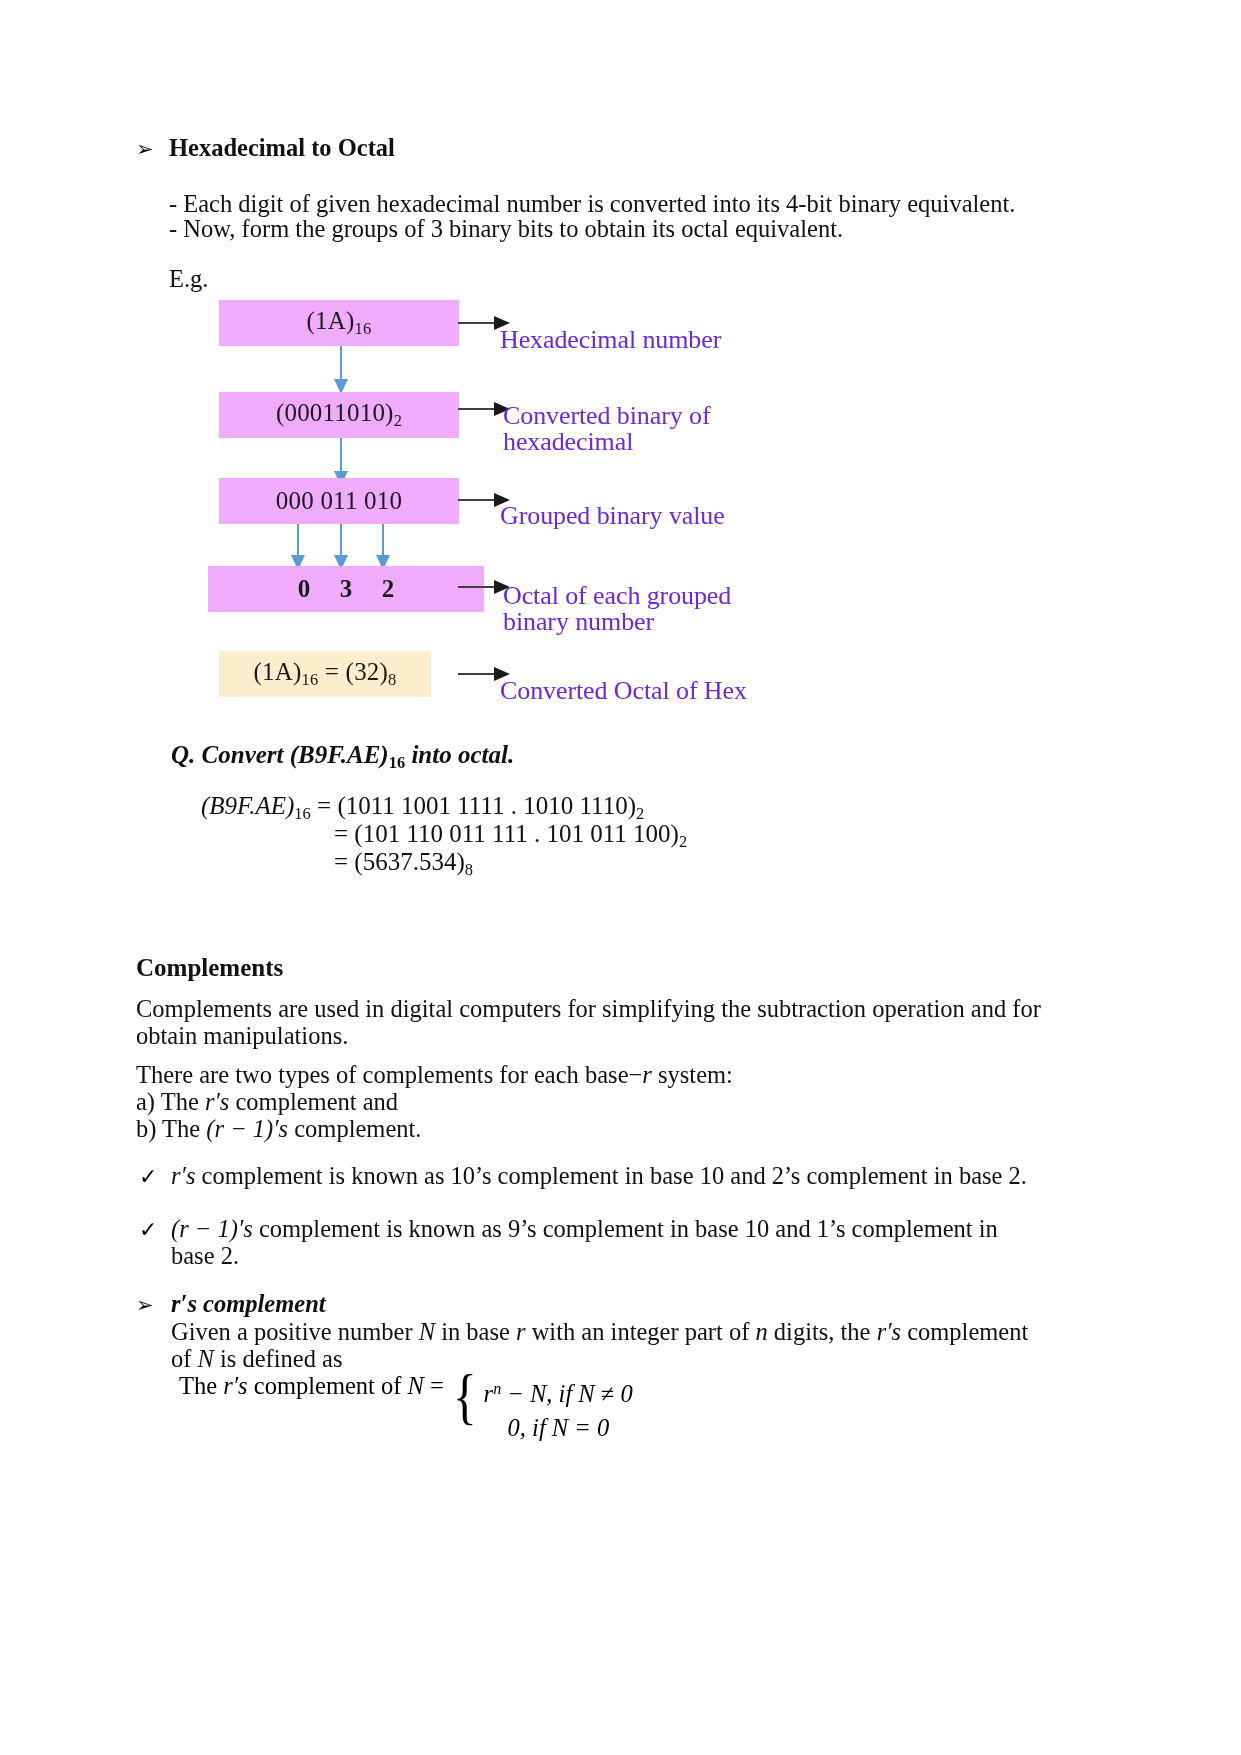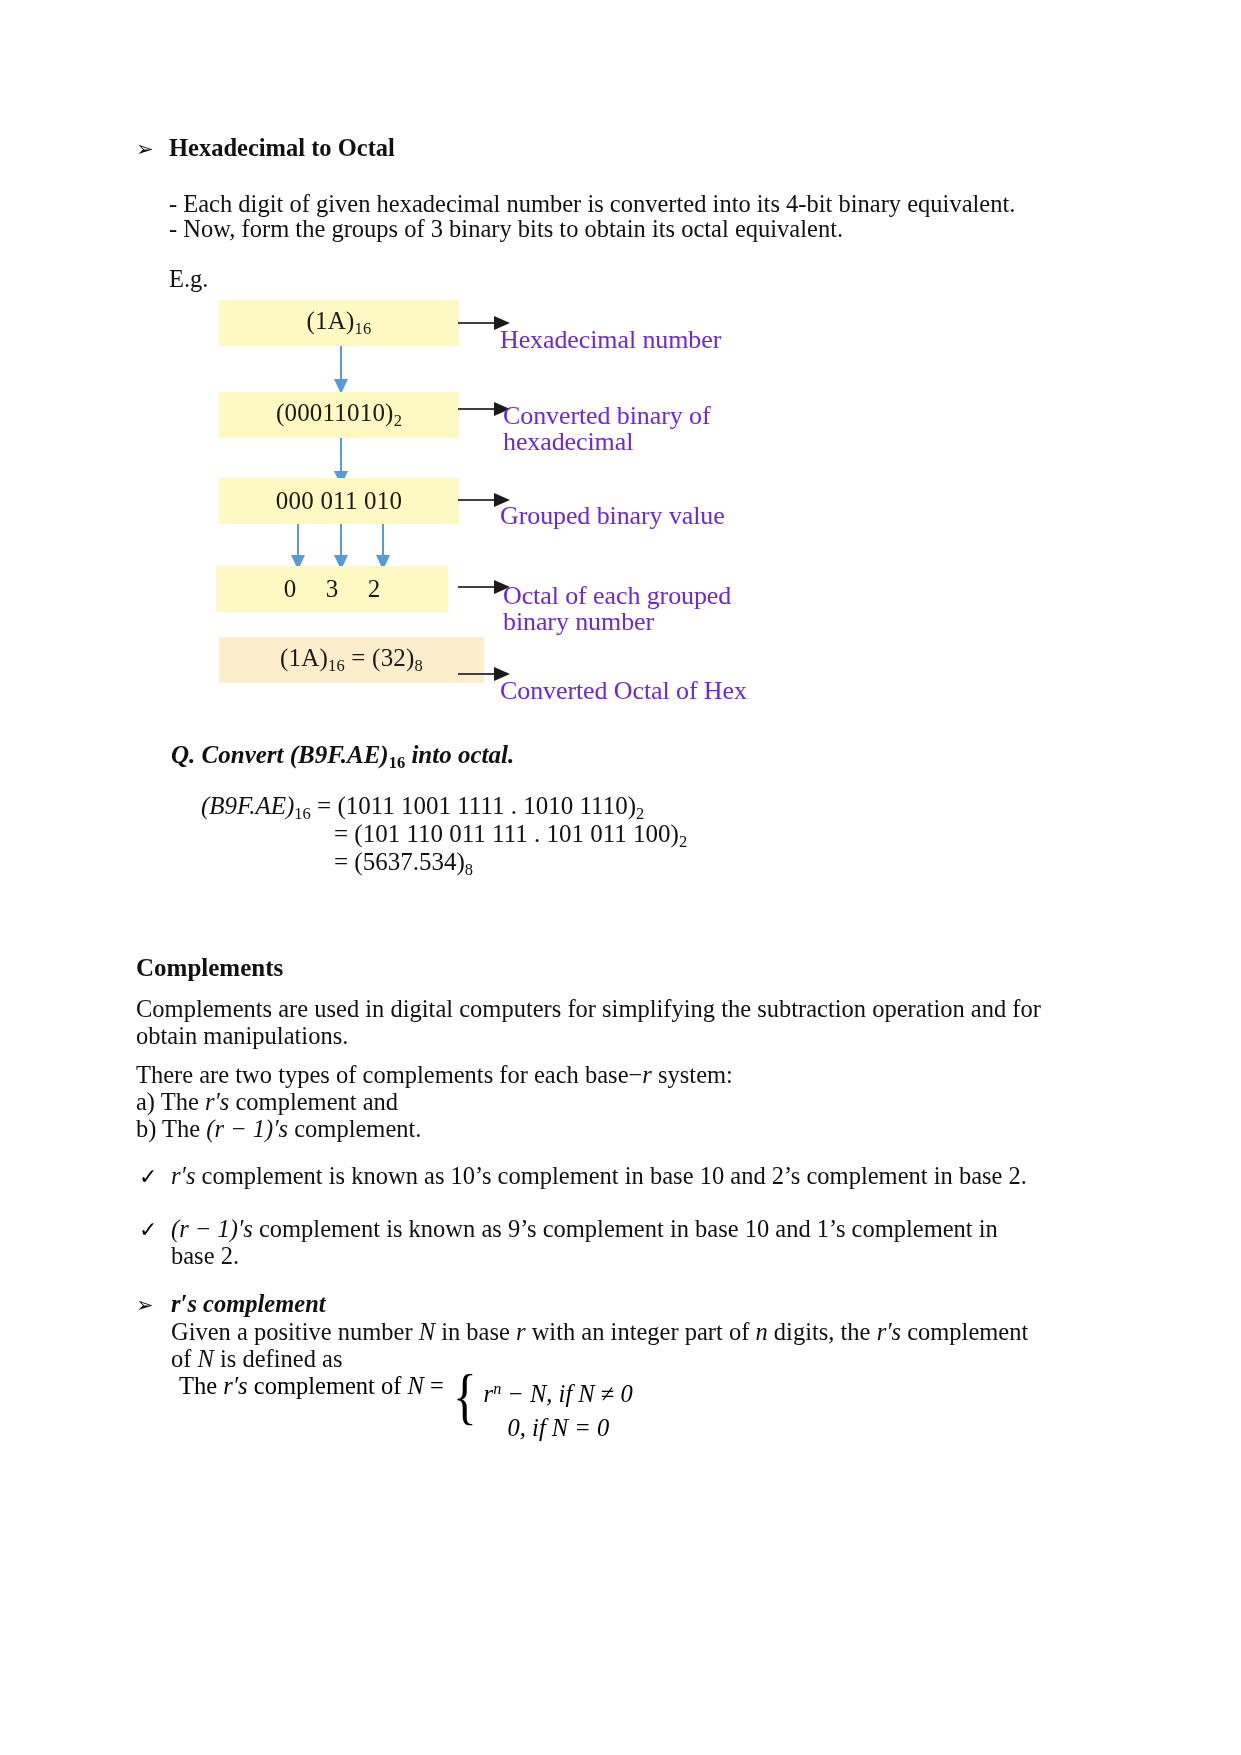--- a/index.html
+++ b/index.html
@@ -49,21 +49,21 @@
     position: absolute;
     font-size: 21px;
     line-height: 31px;
     color: #111;
   }
 
   
   .diagram { position: absolute; left: 0; top: 0; }
   .dbox {
     position: absolute;
-    background: #fef9c3;
+    background: #f0abfc;
     display: flex;
     align-items: center;
     justify-content: center;
     font-size: 25px;
     color: #1a1a1a;
     letter-spacing: 0.2px;
   }
   .dbox.yellow { background: #fcedcd; }
   .dbox .inner { white-space: nowrap; }
 
@@ -167,33 +167,33 @@
     </svg>
     <svg class="vArrow" style="left:329px; top:524px;" width="24" height="48">
       <line x1="12" y1="0" x2="12" y2="34" stroke="#5b9bd5" stroke-width="2"></line>
       <polygon points="5,31 19,31 12,46" fill="#5b9bd5"></polygon>
     </svg>
     <svg class="vArrow" style="left:371px; top:524px;" width="24" height="48">
       <line x1="12" y1="0" x2="12" y2="34" stroke="#5b9bd5" stroke-width="2"></line>
       <polygon points="5,31 19,31 12,46" fill="#5b9bd5"></polygon>
     </svg>
 
-    <div class="dbox" style="left:216px; top:566px; width:232px; height:46px;">
+    <div class="dbox" style="left:208px; top:566px; width:276px; height:46px;font-weight:bold;">
       <span class="inner">
         <span class="grp" style="width:42px; display:inline-block; text-align:center;">0</span><span class="grp" style="width:42px; display:inline-block; text-align:center;">3</span><span class="grp" style="width:42px; display:inline-block; text-align:center;">2</span>
       </span>
     </div>
     <svg class="hArrow" style="left:458px; top:574px;" width="60" height="26">
       <line x1="0" y1="13" x2="38" y2="13" stroke="#404040" stroke-width="2"></line>
       <polygon points="36,6 52,13 36,20" fill="#1a1a1a"></polygon>
     </svg>
     <div class="dlabel" style="left:503px; top:566px;">Octal of each grouped</div>
     <div class="dlabel" style="left:503px; top:592px;">binary number</div>
 
-    <div class="dbox yellow" style="left:219px; top:637px; width:265px; height:46px;">
+    <div class="dbox yellow" style="left:219px; top:651px; width:212px; height:46px;">
       <span class="inner"><span>(1A)</span><sub>16</sub><span> = (32)</span><sub>8</sub></span>
     </div>
     <svg class="hArrow" style="left:458px; top:661px;" width="60" height="26">
       <line x1="0" y1="13" x2="38" y2="13" stroke="#404040" stroke-width="2"></line>
       <polygon points="36,6 52,13 36,20" fill="#1a1a1a"></polygon>
     </svg>
     <div class="dlabel" style="left:500px; top:661px;">Converted Octal of Hex</div>
   </div>
 
   <div class="blk body-text bold ital" style="left:171px; top:739px; font-size:25px;">

